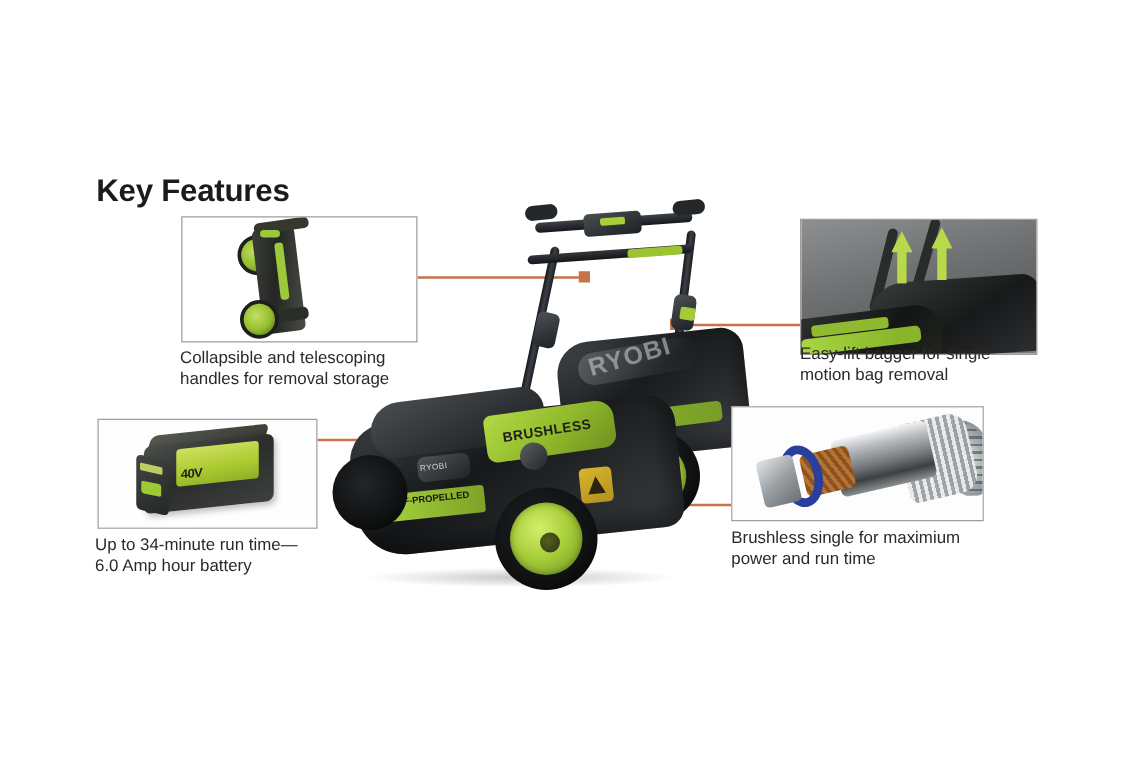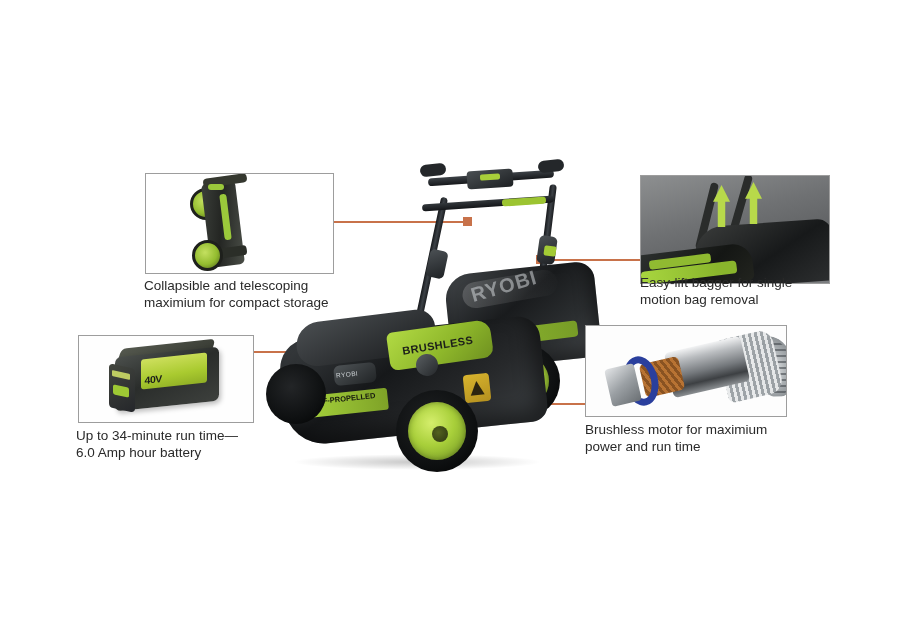--- a/index.html
+++ b/index.html
@@ -416,20 +416,21 @@
     border-radius:50%;
   }
 
   .nocursor { user-select:none; }
 </style>
 </head>
 <body>
 
 <div id="page">
 
+  <div id="page-title">Key Features</div>
 
   <div>
 
     <div class="connector" style="left:332px; top:221px; width:133px;"></div>
     <div class="marker" style="left:463px; top:217px;"></div>
 
     <div class="connector" style="left:540px; top:259px; width:100px;"></div>
     <div class="marker" style="left:536px; top:255px;"></div>
 
     <div class="connector" style="left:252px; top:351px; width:134px;"></div>
@@ -493,21 +494,21 @@
         <div class="fold-wheel fold-w1"></div>
         <div class="fold-body"></div>
         <div class="fold-bar fold-handle1"></div>
         <div class="fold-bar fold-handle2"></div>
         <div class="fold-green fold-green1"></div>
         <div class="fold-green fold-green2"></div>
         <div class="fold-wheel fold-w2"></div>
       </div>
     </div>
     <div class="callout-caption" id="caption-handles">Collapsible and telescoping
-maximium for compact storage</div>
+handles for removal storage</div>
   </div>
 
   <div class="callout">
     <div class="callout-frame" id="frame-bagger">
       <div class="pic">
         <div class="bag-bg"></div>
         <div class="bag-hb1 bag-handlebar"></div>
         <div class="bag-hb2 bag-handlebar"></div>
         <div class="bag-body"></div>
         <div class="bag-deck"></div>
@@ -544,17 +545,17 @@
         <div class="motor-bg"></div>
         <div class="motor-fan"></div>
         <div class="motor-fan-lines"></div>
         <div class="motor-fins"></div>
         <div class="motor-can"></div>
         <div class="motor-copper"></div>
         <div class="motor-blue-ring"></div>
         <div class="motor-shaft"></div>
       </div>
     </div>
-    <div class="callout-caption" id="caption-motor">Brushless motor for maximium
+    <div class="callout-caption" id="caption-motor">Brushless single for maximium
 power and run time</div>
   </div>
 
 </div>
 
 </body></html>

